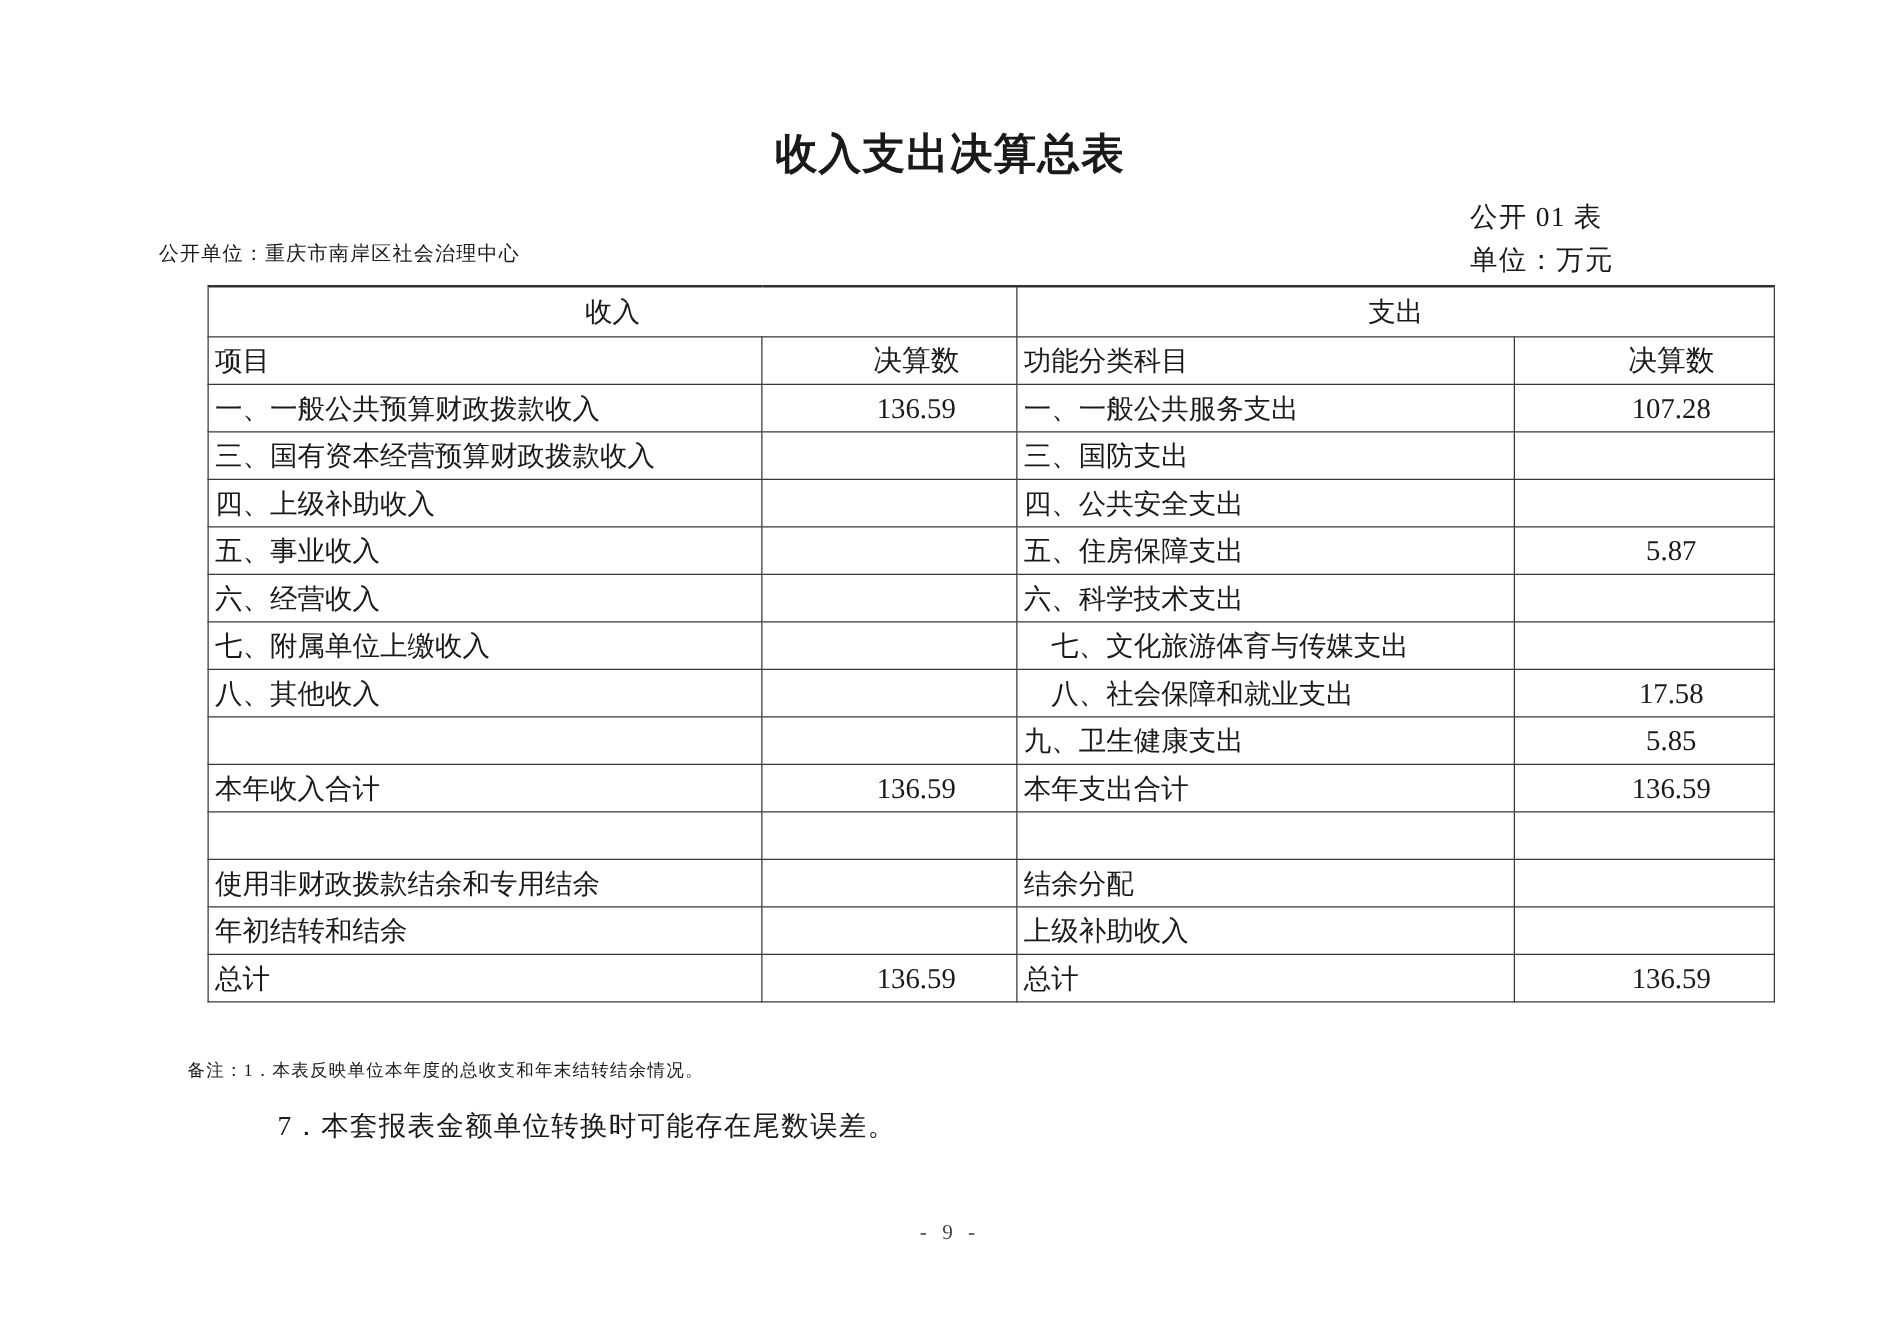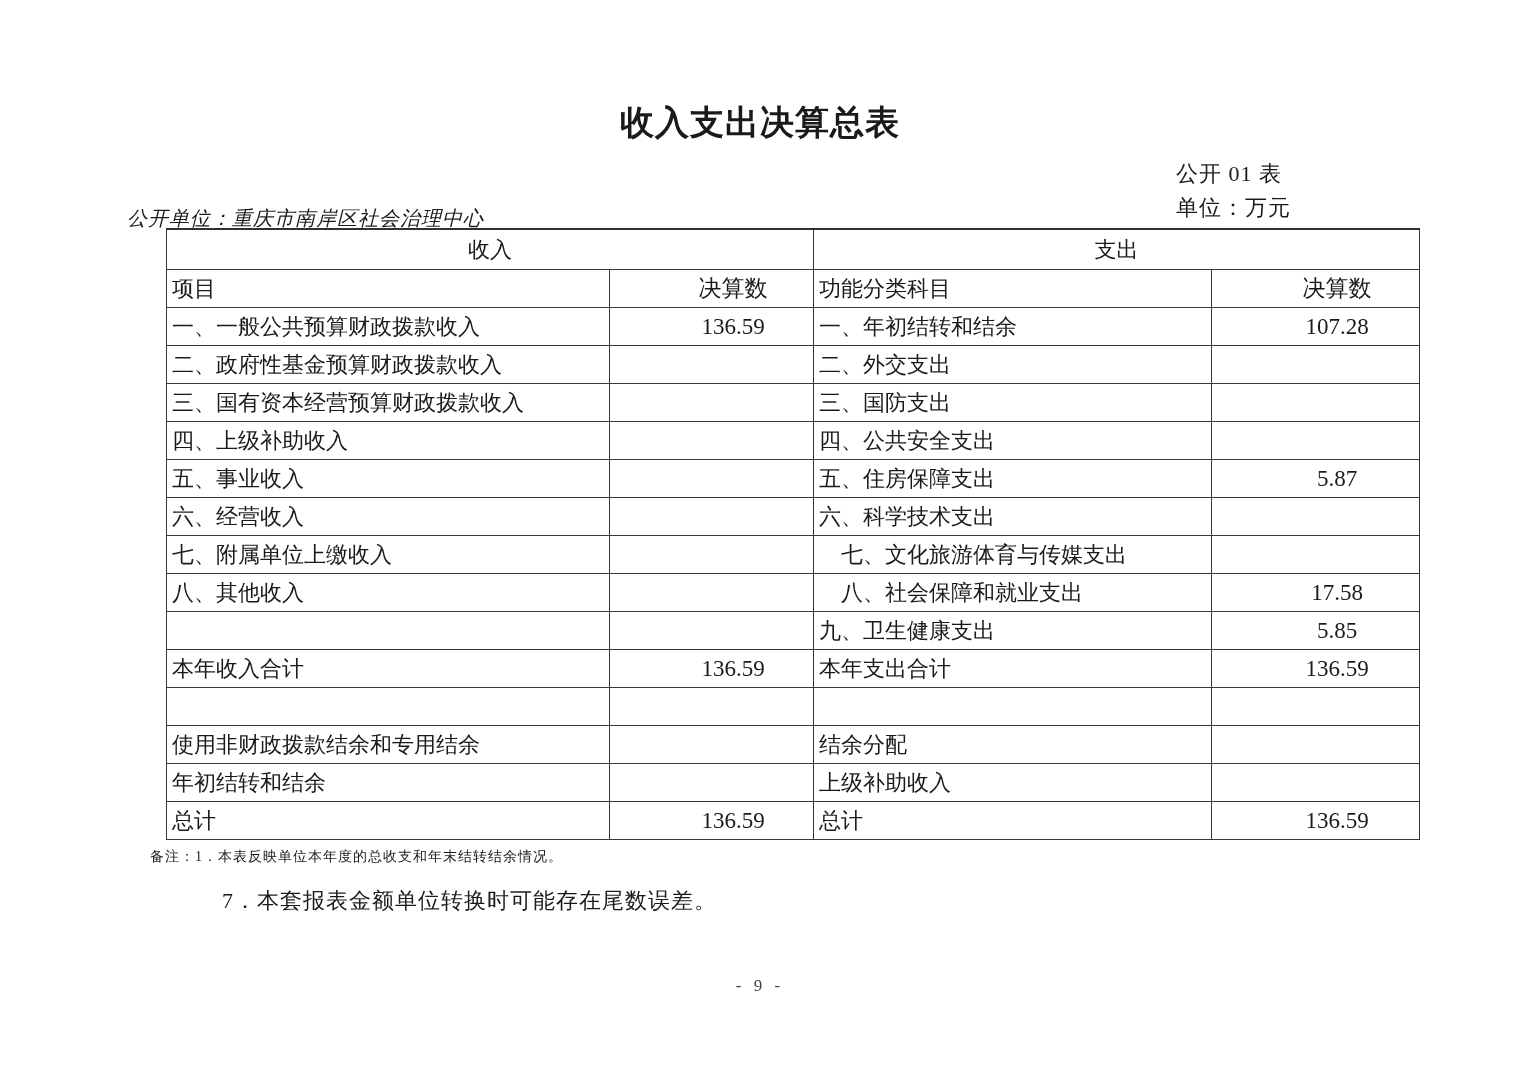--- a/index.html
+++ b/index.html
@@ -16,22 +16,22 @@
     text-align: center;
     font-size: 34px; font-weight: bold;
     letter-spacing: 1px;
     margin: 0;
   }
   .table-code {
     position: absolute; top: 159px; left: 1176px;
     font-size: 22px; letter-spacing: 1px;
   }
   .meta-left {
-    position: absolute; top: 205px; left: 127px;
-    font-size: 20px; letter-spacing: 1px; font-style: italic;
+    position: absolute; top: 193px; left: 127px;
+    font-size: 16px; letter-spacing: 1px;
   }
   .meta-right {
     position: absolute; top: 193px; left: 1176px;
     font-size: 22px; letter-spacing: 1px; font-family: Liberation Mono, monospace;
   }
   table.summary {
     position: absolute; top: 228px; left: 125px;
     width: 1253px;
     border-collapse: collapse;
     table-layout: fixed;
@@ -101,28 +101,22 @@
       <th class="label">项目</th>
       <th class="num">决算数</th>
       <th class="label">功能分类科目</th>
       <th class="num">决算数</th>
     </tr>
   </thead>
   <tbody>
       <tr>
         <td class="label">一、一般公共预算财政拨款收入</td>
         <td class="num">136.59</td>
-        <td class="label">一、年初结转和结余</td>
+        <td class="label">一、一般公共服务支出</td>
         <td class="num">107.28</td>
-      </tr>
-      <tr>
-        <td class="label">二、政府性基金预算财政拨款收入</td>
-        <td class="num"></td>
-        <td class="label">二、外交支出</td>
-        <td class="num"></td>
       </tr>
       <tr>
         <td class="label">三、国有资本经营预算财政拨款收入</td>
         <td class="num"></td>
         <td class="label">三、国防支出</td>
         <td class="num"></td>
       </tr>
       <tr>
         <td class="label">四、上级补助收入</td>
         <td class="num"></td>

